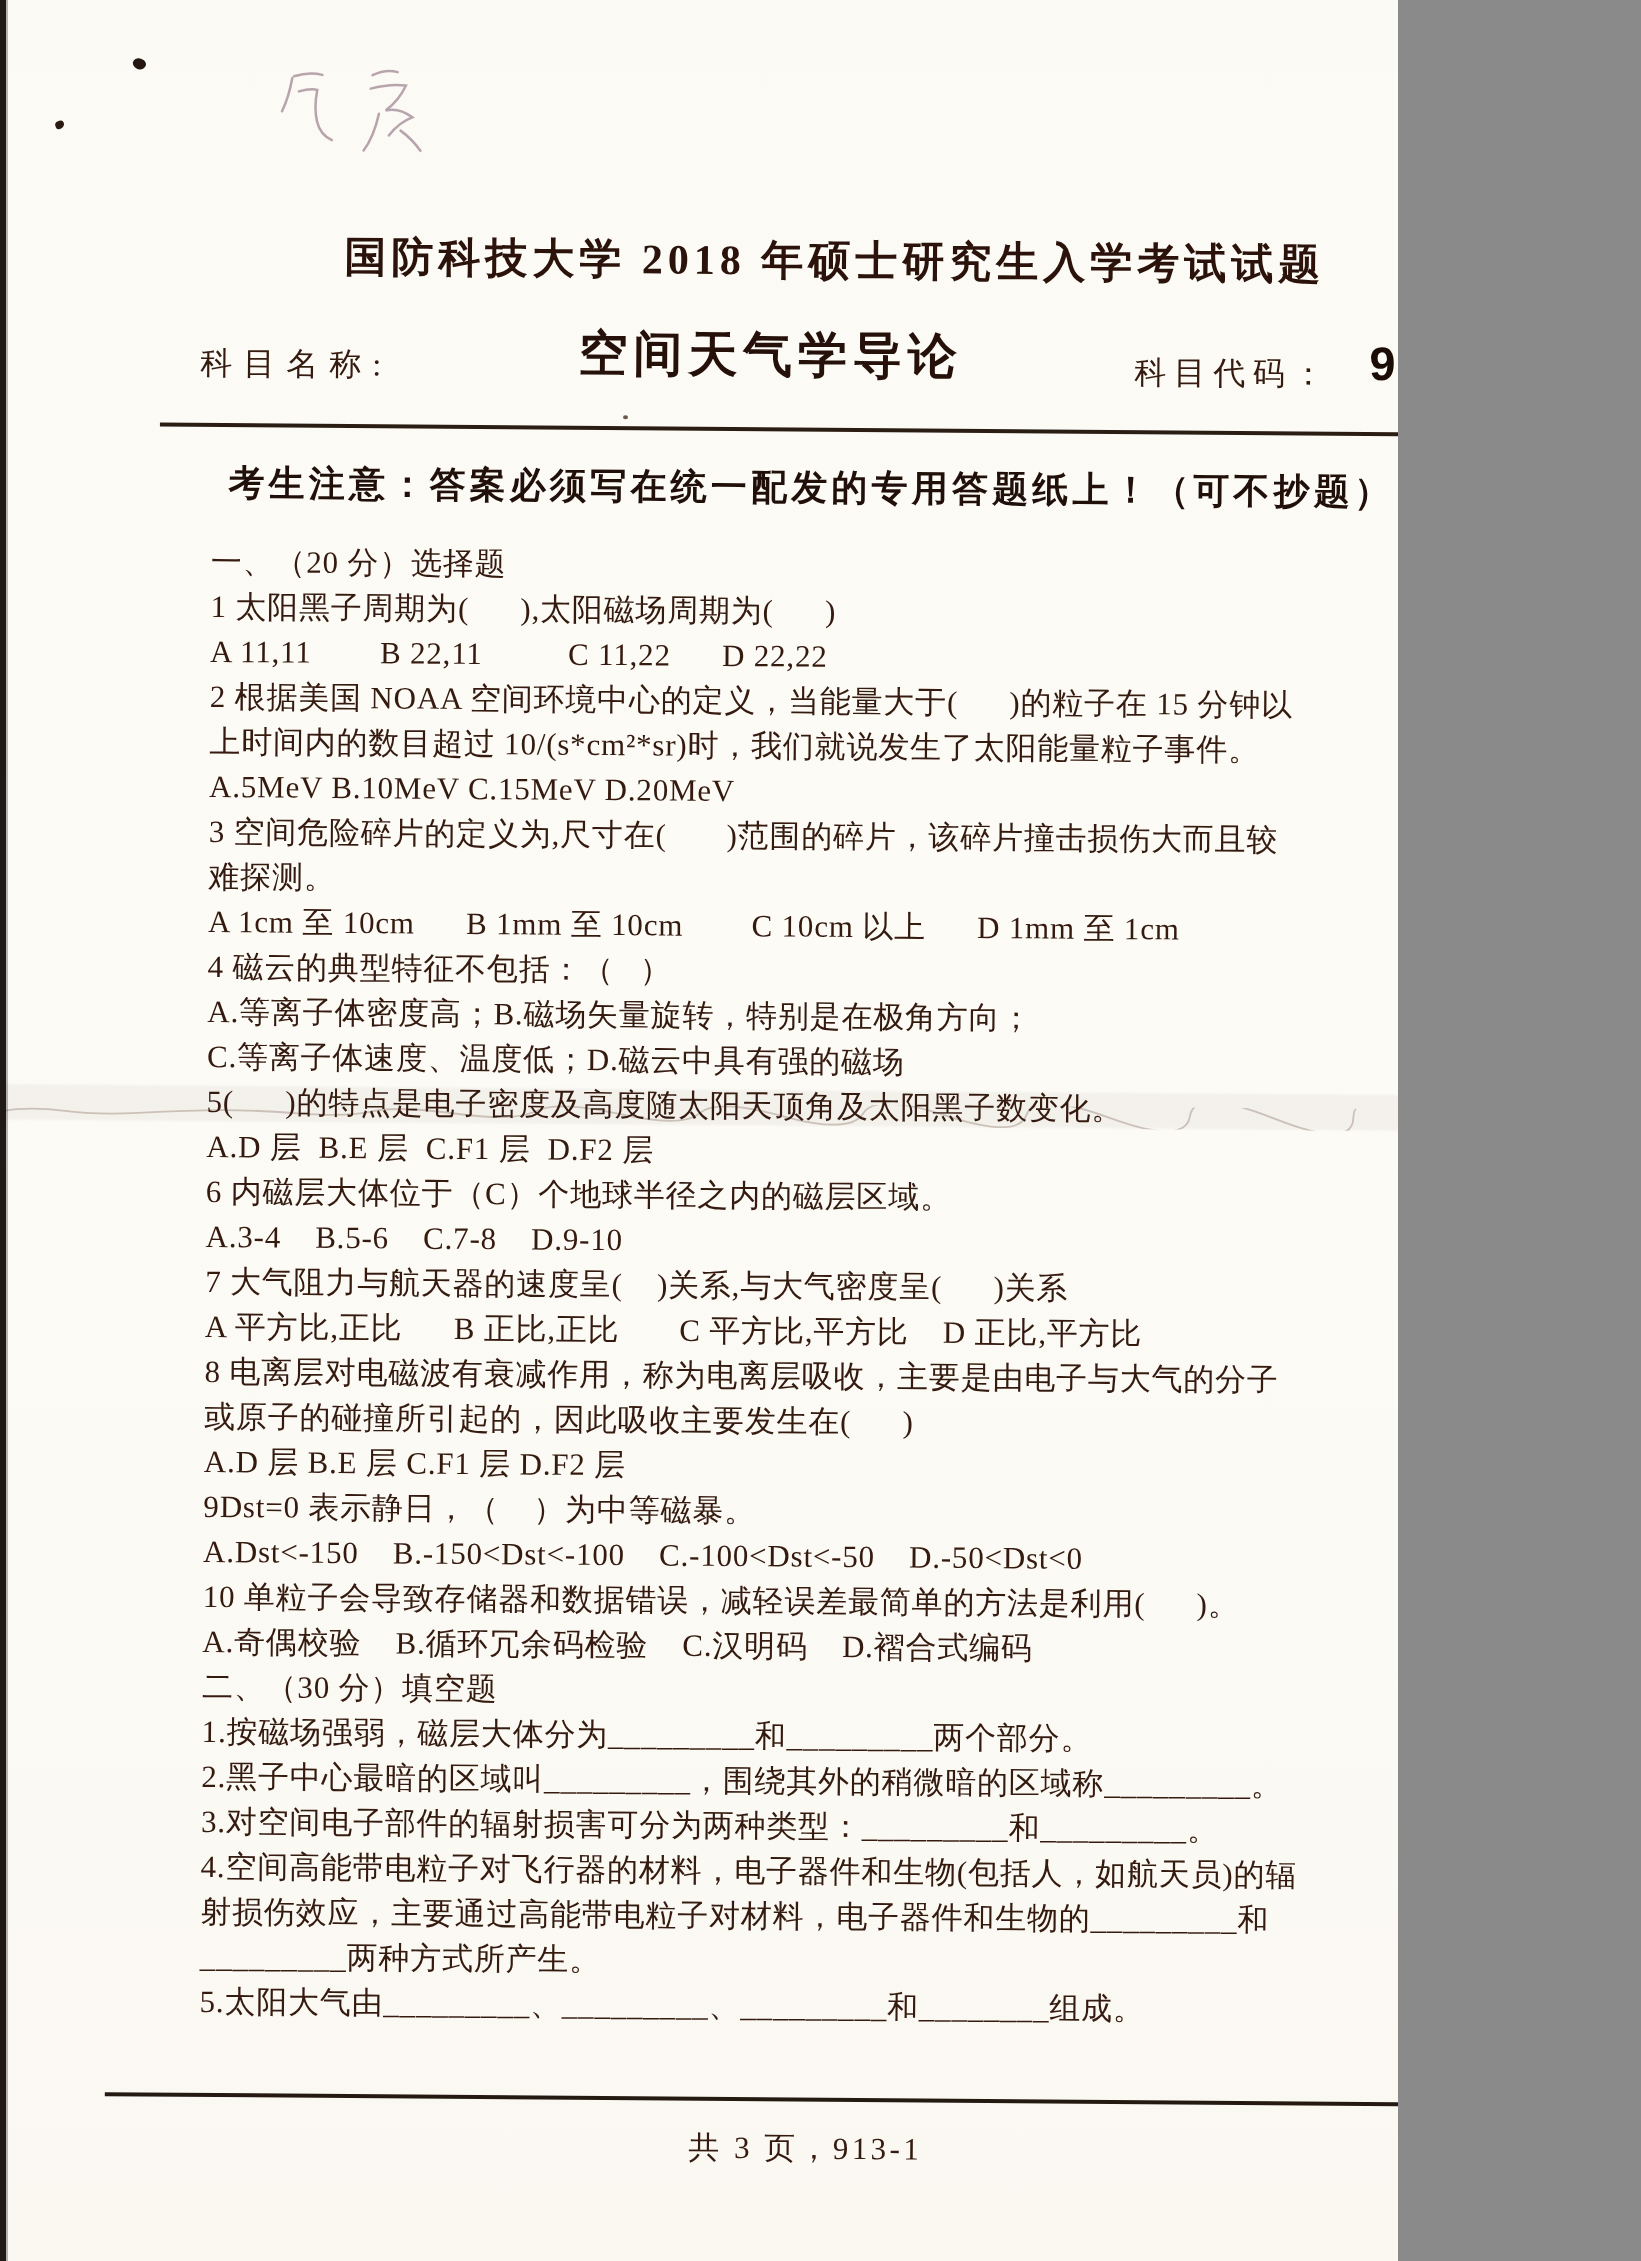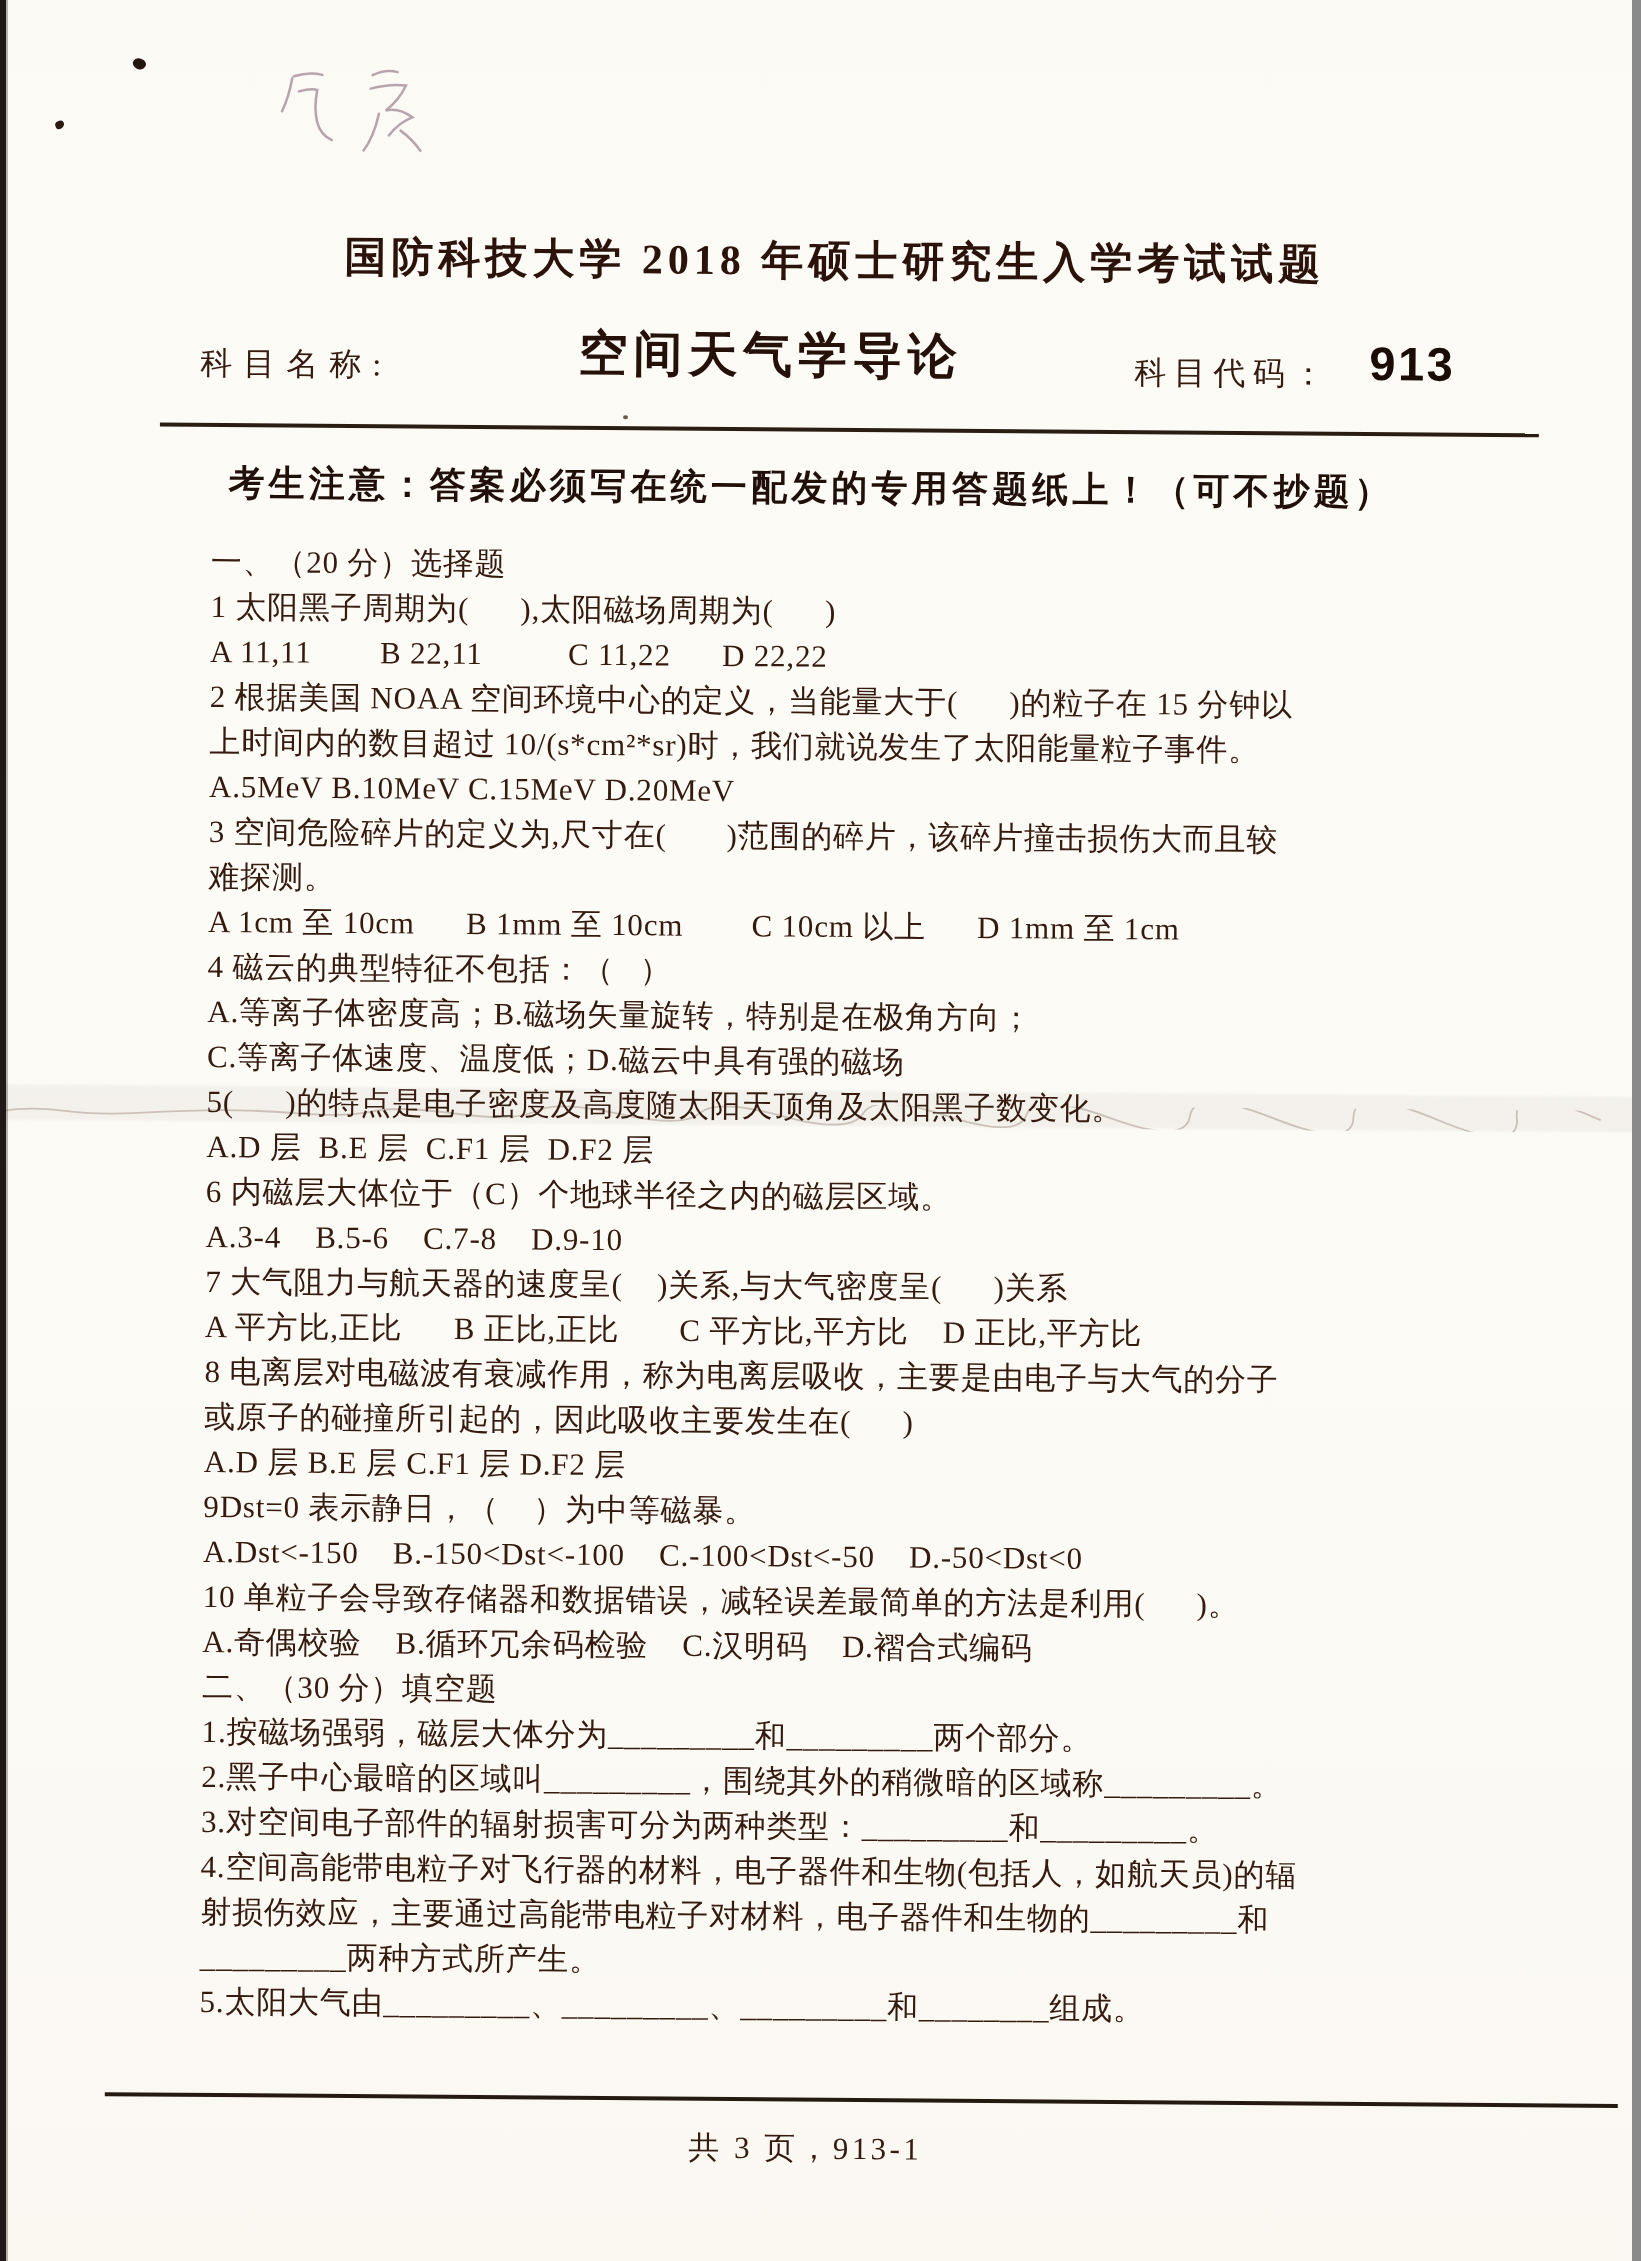--- a/index.html
+++ b/index.html
@@ -1,18 +1,18 @@
 <!DOCTYPE html>
 <html style="font-size:13.4px"><head>
 <meta charset="utf-8">
 <style>
   html,body{margin:0;padding:0;background:#8a8a8a;}
   .page{
     position:relative;
-    width:1632px;height:2261px;
+    width:1398px;height:2261px;
     background:linear-gradient(180deg,#fbfaf4 0%,#fcfbf6 45%,#faf8f1 100%);
     overflow:hidden;
     font-family:"Liberation Serif","DejaVu Serif",serif;
     color:#351a0f;
   }
   .abs{position:absolute;}
   
   .scan-edge{left:0;top:0;width:5.9px;height:2261px;background:#1f1a16;}
   .scan-edge-soft{left:5.9px;top:0;width:2.5px;height:2261px;background:rgba(60,48,40,.35);}
   

